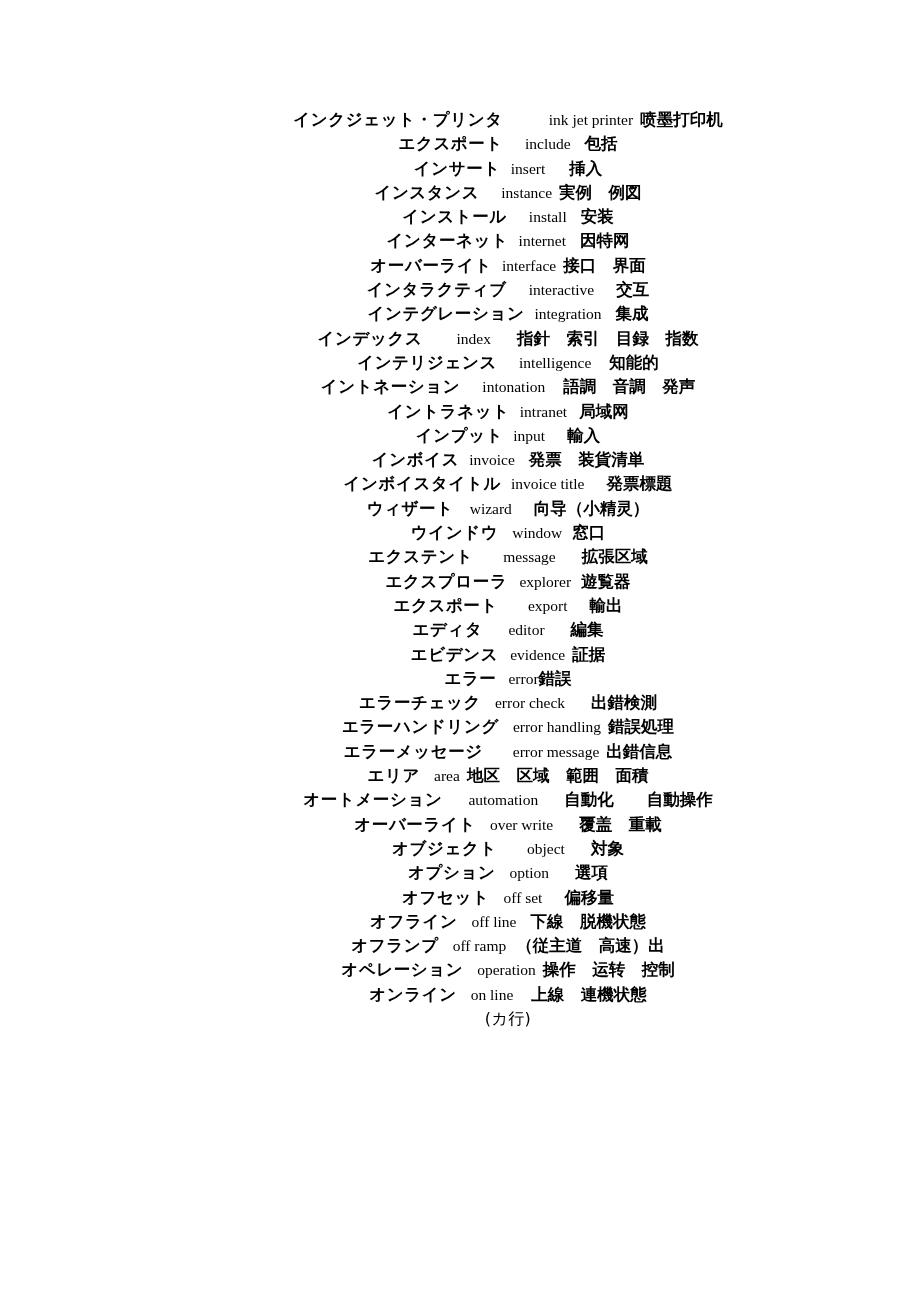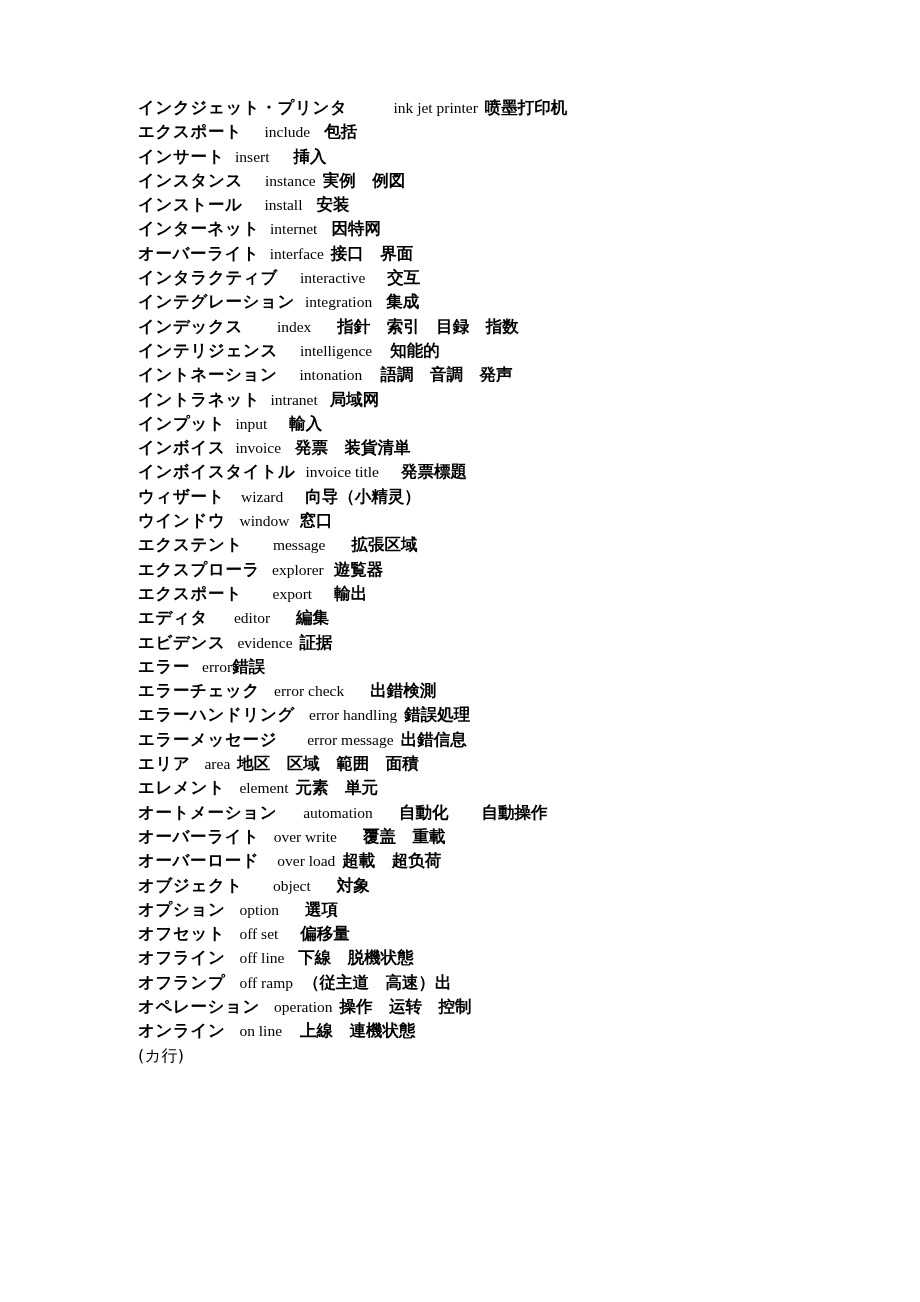--- a/index.html
+++ b/index.html
@@ -14,22 +14,23 @@
     position: relative;
     overflow: hidden;
     font-family: "Liberation Serif", "DejaVu Serif", serif;
     color: #000000;
     -webkit-font-smoothing: antialiased;
   }
 
   #glossary-page {
     position: absolute;
     left: 138px;
-    top: 96px;
+    top: 108px;
     width: 740px;
+    text-align: center;
   }
 
   .entry-line {
     height: 24.3px;
     line-height: 24.3px;
     white-space: nowrap;
     font-size: 0px; 
   }
 
   
@@ -93,24 +94,22 @@
       <div class="entry-line"><span class="term-jp">エクステント</span><span class="gap" style="width: 30px;"></span><span class="term-en">message</span><span class="gap" style="width: 26px;"></span><span class="gloss-cn">拡張区域</span></div>
       <div class="entry-line"><span class="term-jp">エクスプローラ</span><span class="gap" style="width: 12px;"></span><span class="term-en">explorer</span><span class="gap" style="width: 10px;"></span><span class="gloss-cn">遊覧器</span></div>
       <div class="entry-line"><span class="term-jp">エクスポート</span><span class="gap" style="width: 30px;"></span><span class="term-en">export</span><span class="gap" style="width: 22px;"></span><span class="gloss-cn">輸出</span></div>
       <div class="entry-line"><span class="term-jp">エディタ</span><span class="gap" style="width: 26px;"></span><span class="term-en">editor</span><span class="gap" style="width: 26px;"></span><span class="gloss-cn">編集</span></div>
       <div class="entry-line"><span class="term-jp">エビデンス</span><span class="gap" style="width: 12px;"></span><span class="term-en">evidence</span><span class="gap" style="width: 7px;"></span><span class="gloss-cn">証据</span></div>
       <div class="entry-line"><span class="term-jp">エラー</span><span class="gap" style="width: 12px;"></span><span class="term-en">error</span><span class="gap" style="width: 0px;"></span><span class="gloss-cn">錯誤</span></div>
       <div class="entry-line"><span class="term-jp">エラーチェック</span><span class="gap" style="width: 14px;"></span><span class="term-en">error check</span><span class="gap" style="width: 26px;"></span><span class="gloss-cn">出錯検測</span></div>
       <div class="entry-line"><span class="term-jp">エラーハンドリング</span><span class="gap" style="width: 14px;"></span><span class="term-en">error handling</span><span class="gap" style="width: 7px;"></span><span class="gloss-cn">錯誤処理</span></div>
       <div class="entry-line"><span class="term-jp">エラーメッセージ</span><span class="gap" style="width: 30px;"></span><span class="term-en">error message</span><span class="gap" style="width: 7px;"></span><span class="gloss-cn">出錯信息</span></div>
       <div class="entry-line"><span class="term-jp">エリア</span><span class="gap" style="width: 14px;"></span><span class="term-en">area</span><span class="gap" style="width: 7px;"></span><span class="gloss-cn">地区　区域　範囲　面積</span></div>
-      <div class="entry-line"><span class="term-jp">エレメント</span><span class="gap" style="width: 14px;"></span><span class="term-en">element</span><span class="gap" style="width: 7px;"></span><span class="gloss-cn">元素　単元</span></div>
       <div class="entry-line"><span class="term-jp">オートメーション</span><span class="gap" style="width: 26px;"></span><span class="term-en">automation</span><span class="gap" style="width: 26px;"></span><span class="gloss-cn">自動化　　自動操作</span></div>
       <div class="entry-line"><span class="term-jp">オーバーライト</span><span class="gap" style="width: 14px;"></span><span class="term-en">over write</span><span class="gap" style="width: 26px;"></span><span class="gloss-cn">覆盖　重載</span></div>
-      <div class="entry-line"><span class="term-jp">オーバーロード</span><span class="gap" style="width: 18px;"></span><span class="term-en">over load</span><span class="gap" style="width: 7px;"></span><span class="gloss-cn">超載　超负荷</span></div>
       <div class="entry-line"><span class="term-jp">オブジェクト</span><span class="gap" style="width: 30px;"></span><span class="term-en">object</span><span class="gap" style="width: 26px;"></span><span class="gloss-cn">対象</span></div>
       <div class="entry-line"><span class="term-jp">オプション</span><span class="gap" style="width: 14px;"></span><span class="term-en">option</span><span class="gap" style="width: 26px;"></span><span class="gloss-cn">選項</span></div>
       <div class="entry-line"><span class="term-jp">オフセット</span><span class="gap" style="width: 14px;"></span><span class="term-en">off set</span><span class="gap" style="width: 22px;"></span><span class="gloss-cn">偏移量</span></div>
       <div class="entry-line"><span class="term-jp">オフライン</span><span class="gap" style="width: 14px;"></span><span class="term-en">off line</span><span class="gap" style="width: 14px;"></span><span class="gloss-cn">下線　脱機状態</span></div>
       <div class="entry-line"><span class="term-jp">オフランプ</span><span class="gap" style="width: 14px;"></span><span class="term-en">off ramp</span><span class="gap" style="width: 10px;"></span><span class="gloss-cn">（従主道　高速）出</span></div>
       <div class="entry-line"><span class="term-jp">オペレーション</span><span class="gap" style="width: 14px;"></span><span class="term-en">operation</span><span class="gap" style="width: 7px;"></span><span class="gloss-cn">操作　运转　控制</span></div>
       <div class="entry-line"><span class="term-jp">オンライン</span><span class="gap" style="width: 14px;"></span><span class="term-en">on line</span><span class="gap" style="width: 18px;"></span><span class="gloss-cn">上線　連機状態</span></div>
     </div>
 
   <div class="entry-line">

